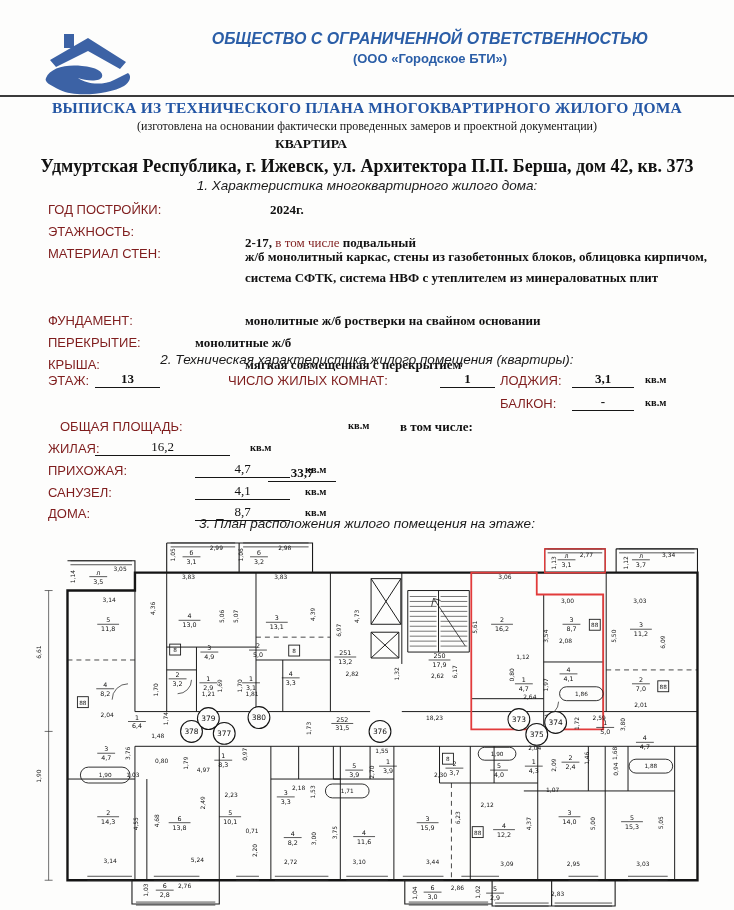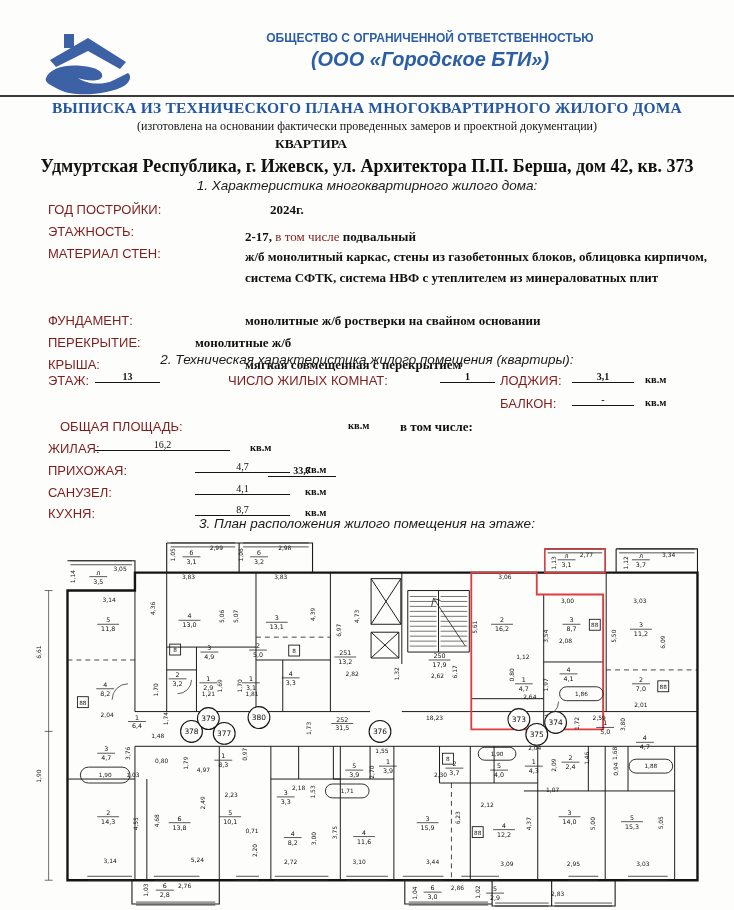--- a/index.html
+++ b/index.html
@@ -2,39 +2,39 @@
 <html><head>
 <meta charset="utf-8">
 <style>
   html,body{margin:0;padding:0;background:#ffffff;}
   .sheet{position:relative;width:734px;height:910px;background:#fdfdfc;overflow:hidden;
          font-family:"Liberation Serif",serif;color:#111;}
   
   .logo{position:absolute;left:36px;top:26px;width:104px;height:72px;}
   .org{position:absolute;left:140px;top:28px;width:580px;text-align:center;
        font-family:"Liberation Sans",sans-serif;font-weight:bold;color:#2b5ea7;}
-  .org .l1,.org .l2{font-size:12px;line-height:21px;}
-  .org .l3{font-size:20px;line-height:20px;font-style:italic;}
+  .org .l1,.org .l2{font-size:16px;line-height:21px;font-style:italic;}
+  .org .l3{font-size:13px;line-height:20px;}
   .hrline{position:absolute;left:0;top:95px;width:734px;border-top:2.4px solid #3b3b3b;}
   .doctitle{position:absolute;left:0;top:99px;width:734px;text-align:center;
             font-weight:bold;font-size:15.5px;color:#2456a4;letter-spacing:.2px;}
   .docsub{position:absolute;left:0;top:119px;width:734px;text-align:center;font-size:12px;color:#141414;}
   .objtype{position:absolute;left:0;top:136px;width:622px;text-align:center;font-weight:bold;font-size:13.5px;}
   .address{position:absolute;left:0;top:156px;width:734px;text-align:center;font-weight:bold;font-size:18px;}
   .h-it{position:absolute;width:734px;text-align:center;font-family:"Liberation Sans",sans-serif;
         font-style:italic;font-size:13.5px;color:#1a1a1a;}
   
   .s1{position:absolute;left:0;top:196px;width:734px;}
   .s1row{position:absolute;font-size:13px;}
   .lbl{font-family:"Liberation Sans",sans-serif;color:#7f1d1d;}
   .val{font-weight:bold;}
   
   .s2{position:absolute;left:0;top:0;width:734px;height:853px;pointer-events:none;}
   .s2 .lbl{position:absolute;font-size:13px;}
-  .fld{position:absolute;text-align:center;font-weight:bold;font-size:10px;
+  .fld{position:absolute;text-align:center;font-weight:bold;font-size:13px;
        border-bottom:1.6px solid #161616;}
   .unit{position:absolute;font-weight:bold;font-size:10.5px;text-align:right;}
   .incl{position:absolute;font-weight:bold;font-size:13px;}
   
   .plan{position:absolute;left:32px;top:533px;}
   .pd{font:6px "DejaVu Sans",sans-serif;fill:#141414;}
   .pr{font:6.4px "DejaVu Sans",sans-serif;fill:#101010;}
   .pc{font:7.5px "DejaVu Sans",sans-serif;fill:#101010;}
   .pt{font:5.8px "DejaVu Sans",sans-serif;fill:#141414;}
 </style>
@@ -64,21 +64,21 @@
 
   <div class="h-it" style="top:178px;">1.  Характеристика многоквартирного жилого дома:</div>
 
   <div class="s1">
     <div class="s1row" style="left:48px;top:6px;">
       <span class="lbl">ГОД  ПОСТРОЙКИ:</span>
       <span class="val" style="position:absolute;left:222px;top:0;width:460px;">2024г.</span>
     </div>
     <div class="s1row" style="left:48px;top:28px;">
       <span class="lbl">ЭТАЖНОСТЬ:</span>
-      <span style="position:absolute;left:197px;top:5px;width:460px;white-space:nowrap;"><b>2-17,</b><span class="lbl" style="font-family:'Liberation Serif',serif;"> в том числе </span><b>подвальный</b></span>
+      <span style="position:absolute;left:197px;top:11px;width:460px;white-space:nowrap;"><b>2-17,</b><span class="lbl" style="font-family:'Liberation Serif',serif;"> в том числе </span><b>подвальный</b></span>
     </div>
     <div class="s1row" style="left:48px;top:50px;">
       <span class="lbl">МАТЕРИАЛ СТЕН:</span>
       <span class="val" style="position:absolute;left:197px;top:0;width:465px;line-height:21px;">ж/б монолитный каркас, стены из газобетонных блоков, облицовка кирпичом, система СФТК, система НВФ  с утеплителем из минераловатных плит</span>
     </div>
     <div class="s1row" style="left:48px;top:117px;">
       <span class="lbl">ФУНДАМЕНТ:</span>
       <span class="val" style="position:absolute;left:197px;top:0;width:465px;">монолитные ж/б ростверки на свайном основании</span>
     </div>
     <div class="s1row" style="left:48px;top:139px;">
@@ -116,21 +116,21 @@
     <span class="unit" style="left:250px;top:442px;">кв.м</span>
 
     <span class="lbl" style="left:48px;top:463px;">ПРИХОЖАЯ:</span>
     <span class="fld" style="left:195px;top:461px;width:95px;font-weight:normal;">4,7</span>
     <span class="unit" style="left:305px;top:464px;">кв.м</span>
 
     <span class="lbl" style="left:48px;top:485px;">САНУЗЕЛ:</span>
     <span class="fld" style="left:195px;top:483px;width:95px;font-weight:normal;">4,1</span>
     <span class="unit" style="left:305px;top:486px;">кв.м</span>
 
-    <span class="lbl" style="left:48px;top:506px;">КУХНЯ:</span>
+    <span class="lbl" style="left:48px;top:506px;">ДОМА:</span>
     <span class="fld" style="left:195px;top:504px;width:95px;font-weight:normal;">8,7</span>
     <span class="unit" style="left:305px;top:507px;">кв.м</span>
   </div>
 
   <div class="h-it" style="top:516px;">3. План расположения жилого помещения на этаже:</div>
 
   <svg id="plan-svg" class="plan" width="696" height="377" viewBox="0 0 700 380">
 
     <path d="M35,58 H103 V40 H670 V350 H35 Z" fill="none" stroke="#141414" stroke-width="2.4"></path>
 

